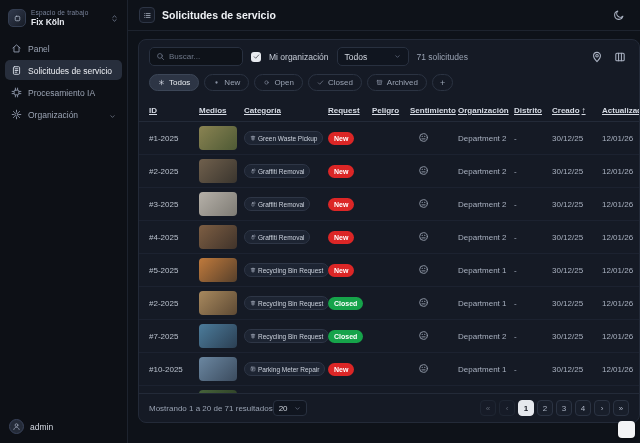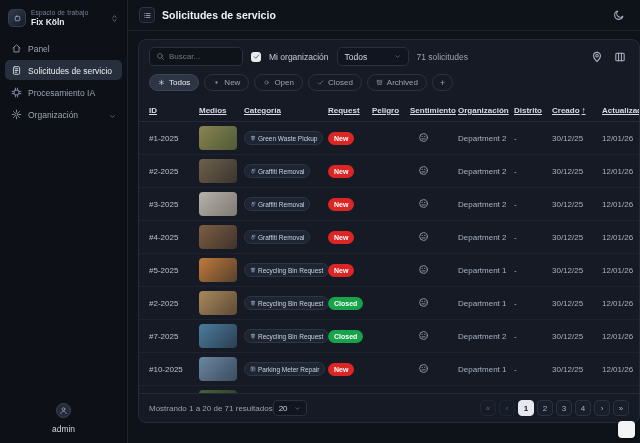--- a/index.html
+++ b/index.html
@@ -20,21 +20,21 @@
   .ws-meta{flex:1;min-width:0;}
   .ws-label{font-size:6.5px;color:#79839a;letter-spacing:.2px;white-space:nowrap;}
   .ws-name{font-size:8.5px;font-weight:700;color:#e7eaf0;margin-top:1px;white-space:nowrap;}
   .ws-caret{color:#79839a;}
   .nav{padding:4px 5px;display:flex;flex-direction:column;gap:2px;}
   .nav-item{display:flex;align-items:flex-end;gap:6px;padding:4.5px 6px;border-radius:5px;font-size:8.5px;color:#9aa3b3;cursor:pointer;}
   .nav-item .icn{color:#8a93a5;}
   .nav-item.active{background:#272e3c;color:#edeff4;}
   .nav-item.active .icn{color:#cdd3de;}
   .nav-label{white-space:nowrap;overflow:hidden;text-overflow:ellipsis;flex:1;}
-  .sb-user{margin-top:auto;display:flex;align-items:center;gap:6px;padding:9px;font-size:8.5px;color:#d2d7e0;cursor:pointer;flex-direction:column;}
+  .sb-user{margin-top:auto;display:flex;align-items:center;gap:6px;padding:9px;font-size:8.5px;color:#d2d7e0;cursor:pointer;}
   .avatar{width:15px;height:15px;border-radius:50%;background:#242b38;border:1px solid #39435a;display:flex;align-items:center;justify-content:center;color:#9aa3b5;}
 
   
   .main{flex:1;min-width:0;display:flex;flex-direction:column;background:#0e1219;}
   .topbar{height:31px;flex:none;display:flex;align-items:center;gap:7px;padding:0 12px 0 11px;border-bottom:1px solid #1d232e;}
   .title-icon{width:16px;height:16px;border-radius:4px;border:1px solid #2d3545;background:#151a25;display:flex;align-items:center;justify-content:center;color:#aeb6c6;flex:none;}
   .page-title{font-size:10.5px;font-weight:700;color:#eef1f5;white-space:nowrap;}
   .topbar-spacer{flex:1;}
   .icon-btn{width:18px;height:18px;border-radius:4px;display:flex;align-items:center;justify-content:center;color:#aab2c2;cursor:pointer;}
 

